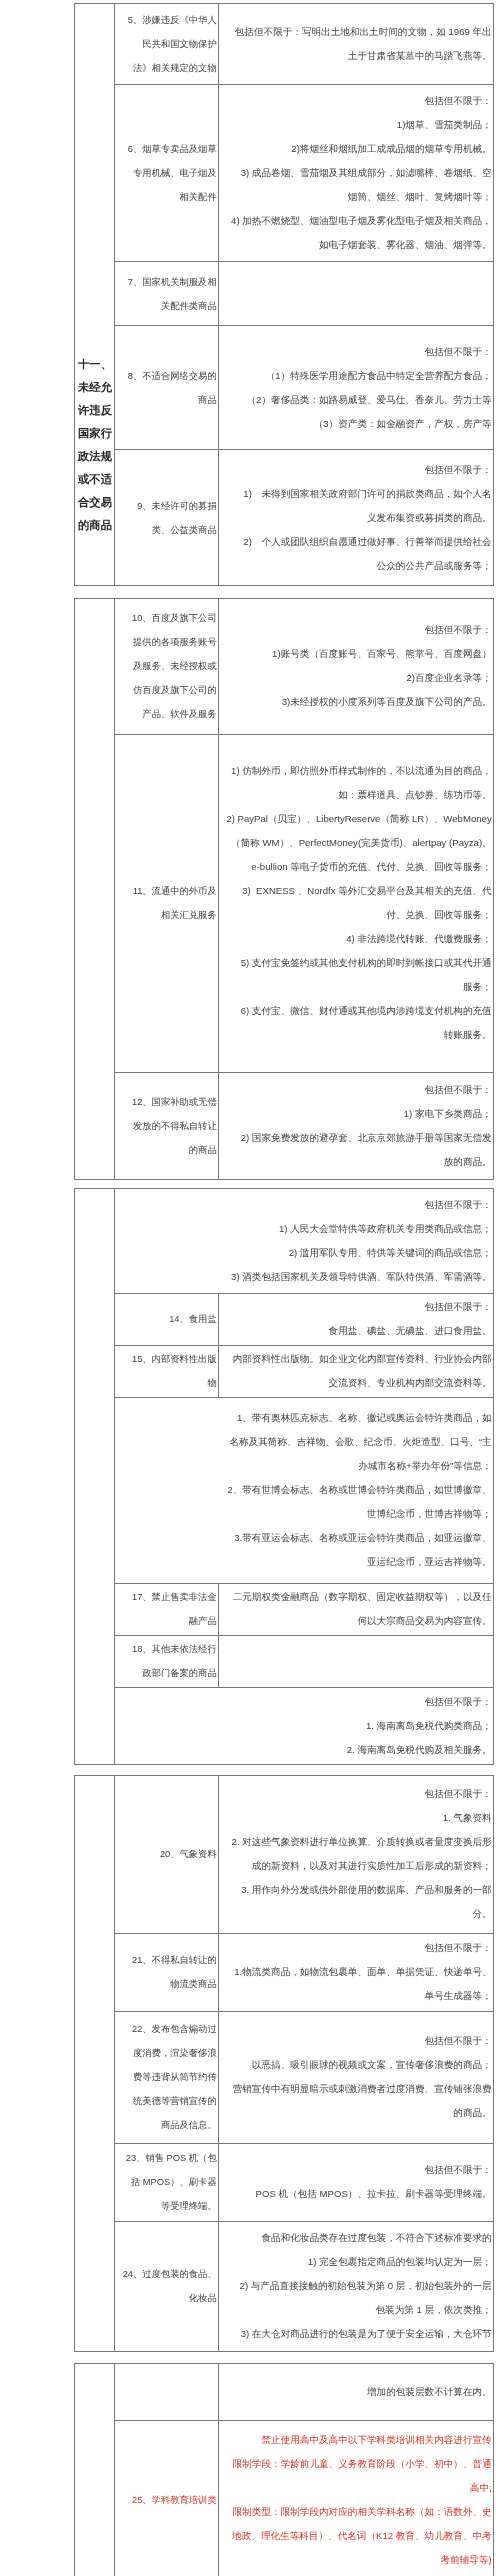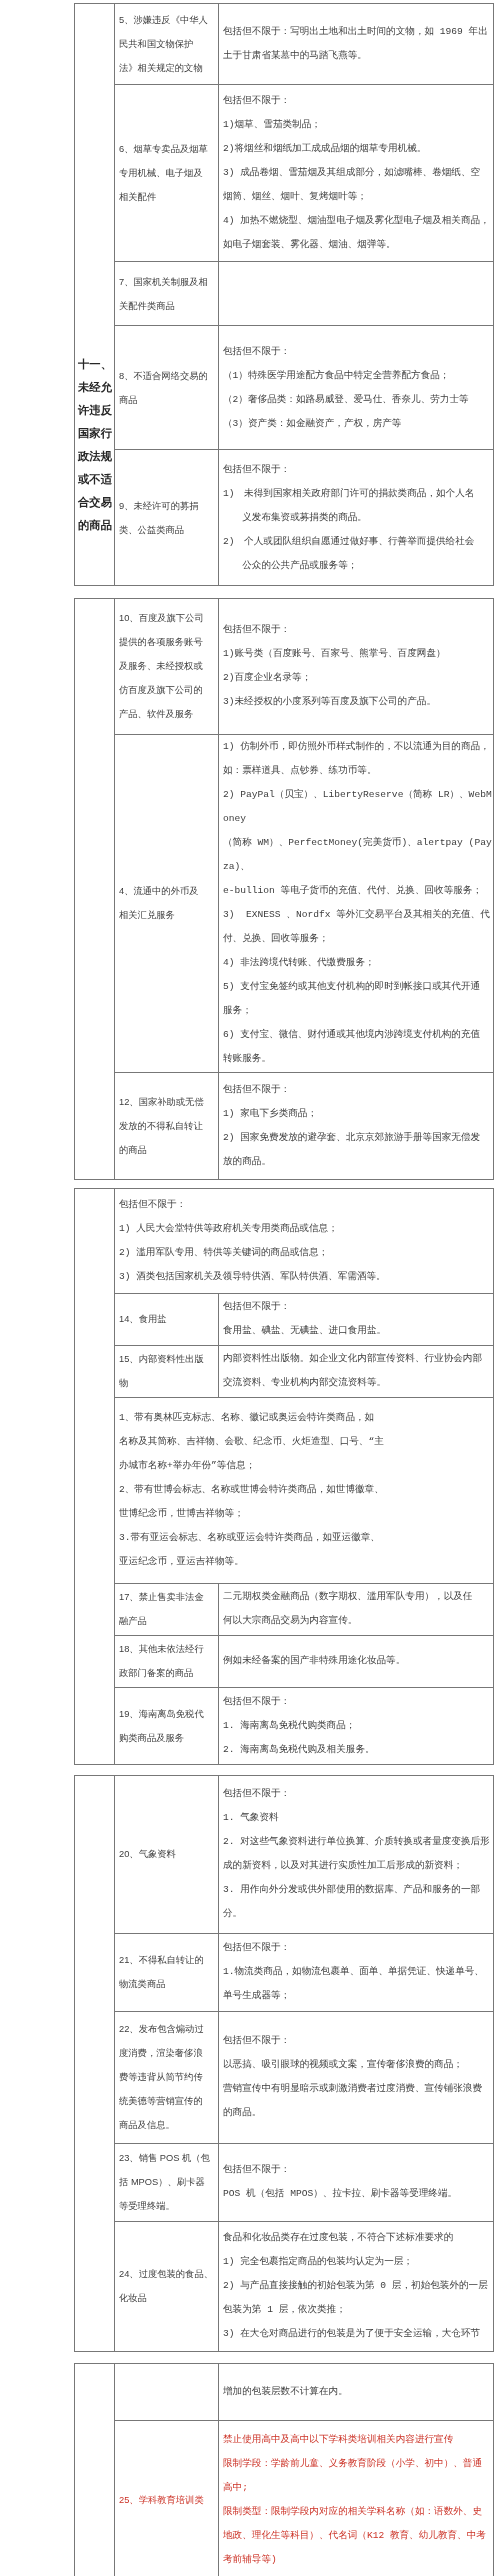--- a/index.html
+++ b/index.html
@@ -23,27 +23,27 @@
     text-align:center;
   }
   .cattxt{
     margin:349px 0 0 2px;width:36px;
     font-weight:bold;font-size:11.3px;line-height:23px;
     word-break:break-all;color:#262626;
   }
   .rows{flex:1 1 auto;display:flex;flex-direction:column;min-width:0;}
   .row{display:flex;box-sizing:border-box;min-width:0;}
   .row + .row{border-top:0.7px solid var(--border);}
-  .cell{box-sizing:border-box;display:flex;align-items:center;overflow:hidden;}
+  .cell{box-sizing:border-box;display:flex;align-items:center;overflow:hidden;text-align:right;}
   .cell.item{
     width:104px;flex:0 0 104px;
     border-right:0.7px solid var(--border);
     padding:2.7px 1.3px 2.7px 4px;
   }
-  .cell.desc{flex:1 1 auto;min-width:0;padding:2.7px 1.3px 2.7px 4px;font-family:Liberation Mono, monospace;}
+  .cell.desc{flex:1 1 auto;min-width:0;padding:2.7px 1.3px 2.7px 4px;}
   .txt{
     white-space:pre-wrap;word-break:break-all;
     line-height:24px;font-size:9.6px;width:100%;
   }
   .item .txt{font-size:9.3px;line-height:24px;}
   .red-row .txt{color:var(--red);}
 </style>
 </head>
 <body>
 
@@ -131,21 +131,21 @@
           </div>
         <div class="cell desc">
             <div class="txt">包括但不限于：
 1)账号类（百度账号、百家号、熊掌号、百度网盘）
 2)百度企业名录等；
 3)未经授权的小度系列等百度及旗下公司的产品。</div>
           </div>
       </div>
       <div class="row" style="height:338px">
         <div class="cell item">
-            <div class="txt">4、流通中的外币及
+            <div class="txt">11、流通中的外币及
 相关汇兑服务</div>
           </div>
         <div class="cell desc">
             <div class="txt">1) 仿制外币，即仿照外币样式制作的，不以流通为目的商品，
 如：票样道具、点钞券、练功币等。
 2) PayPal（贝宝）、LibertyReserve（简称 LR）、WebMoney
 （简称 WM）、PerfectMoney(完美货币)、alertpay (Payza)、
 e-bullion 等电子货币的充值、代付、兑换、回收等服务；
 3)  EXNESS 、Nordfx 等外汇交易平台及其相关的充值、代
 付、兑换、回收等服务；
@@ -212,38 +212,31 @@
 3.带有亚运会标志、名称或亚运会特许类商品，如亚运徽章、
 亚运纪念币，亚运吉祥物等。</div>
           </div>
       </div>
       <div class="row" style="height:52px">
         <div class="cell item">
             <div class="txt">17、禁止售卖非法金
 融产品</div>
           </div>
         <div class="cell desc">
-            <div class="txt">二元期权类金融商品（数字期权、滥用军队专用），以及任
+            <div class="txt">二元期权类金融商品（数字期权、固定收益期权等），以及任
 何以大宗商品交易为内容宣传。</div>
           </div>
       </div>
       <div class="row" style="height:52px">
         <div class="cell item">
             <div class="txt">18、其他未依法经行
 政部门备案的商品</div>
           </div>
-        <div class="cell desc">
-            <div class="txt">例如未经备案的国产非特殊用途化妆品等。</div>
-          </div>
       </div>
       <div class="row" style="height:77px">
-        <div class="cell item">
-            <div class="txt">19、海南离岛免税代
-购类商品及服务</div>
-          </div>
         <div class="cell desc">
             <div class="txt">包括但不限于：
 1. 海南离岛免税代购类商品；
 2. 海南离岛免税代购及相关服务。</div>
           </div>
       </div>
     </div>
   </div>
 
   <div class="block" style="margin-top:10px">

